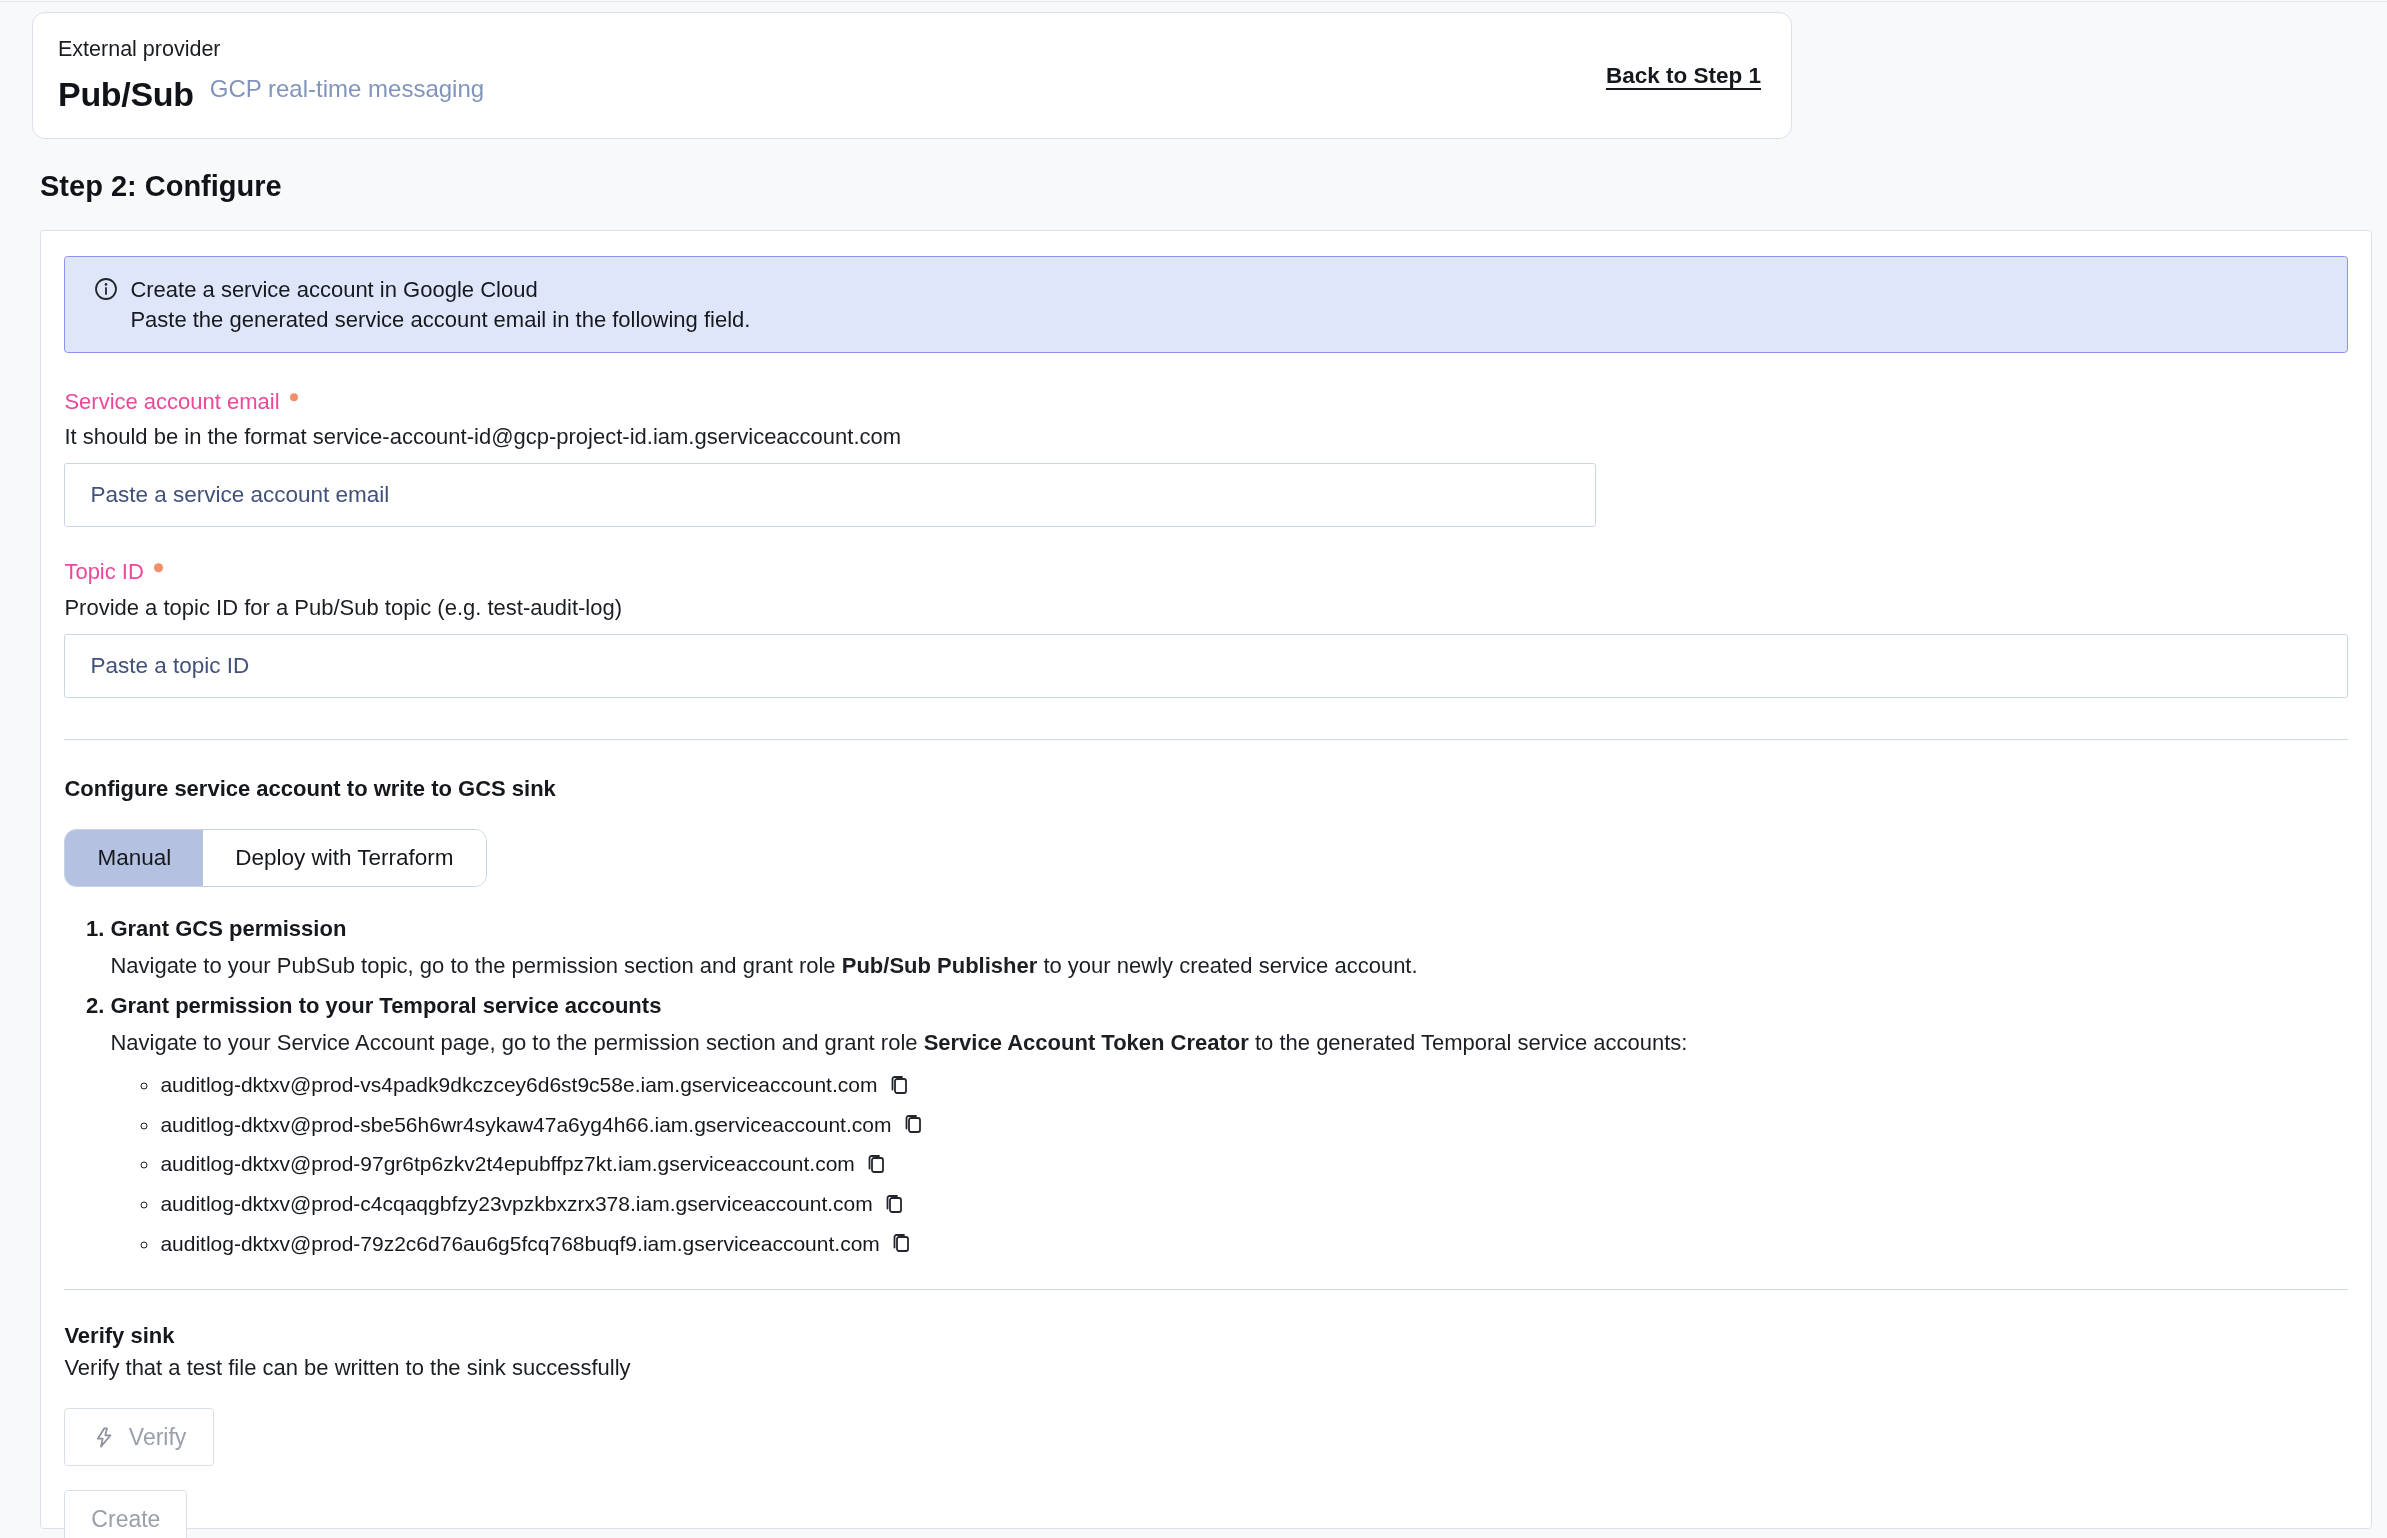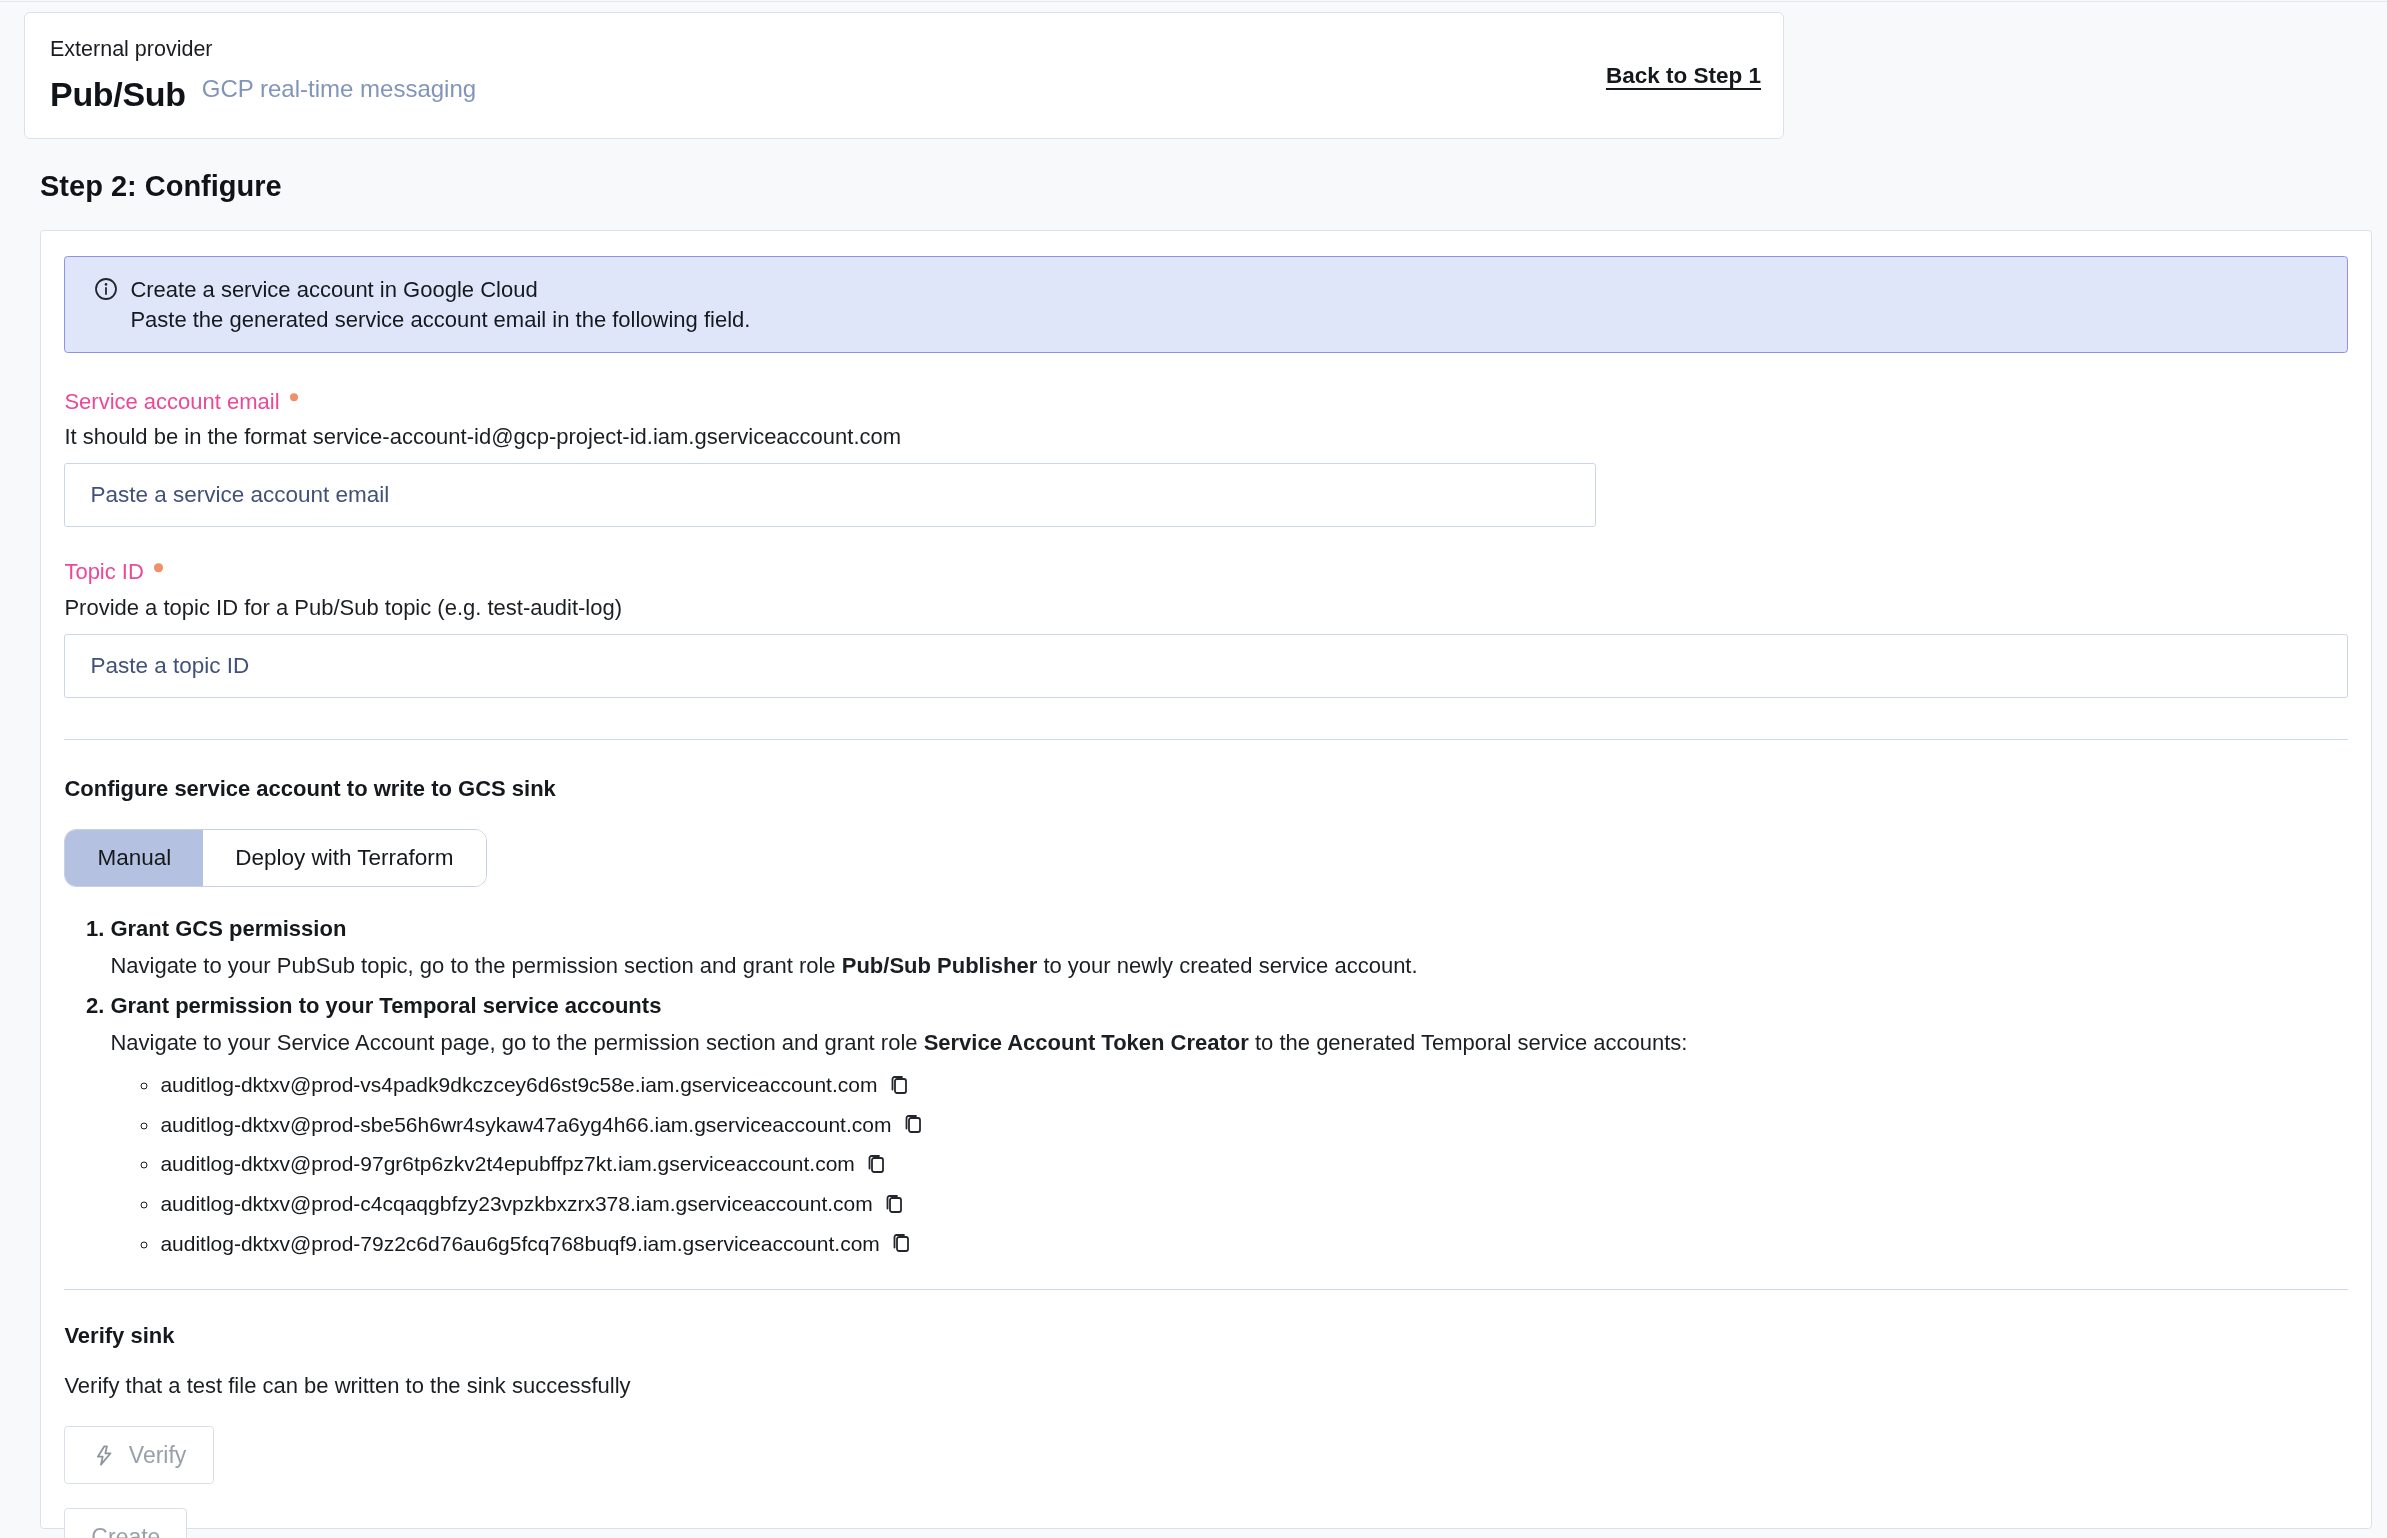--- a/index.html
+++ b/index.html
@@ -9,27 +9,27 @@
     font-family: "Liberation Sans", sans-serif;
     color: #15181d;
     position: relative;
   }
   .top-rule {
     position: absolute; top: 0.9px; left: 0; width: 100%;
     border-top: 1.9px solid #e3e6ec;
   }
   
   .provider-card {
-    position: absolute; left: 24px; top: 12px;
+    position: absolute; left: 32px; top: 12px;
     width: 1760px; height: 127px;
     background: #ffffff;
     border: 0.9px solid #dce1e9;
-    border-radius: 6px;
+    border-radius: 13px;
     display: flex; align-items: center; justify-content: space-between;
-    padding: 0 22px 0 25px;
+    padding: 0 30px 0 25px;
   }
   .provider-label { font-size: 21.5px; color: #191c21; margin-bottom: 13px; }
   .provider-row { display: flex; align-items: flex-start; gap: 16px; }
   .provider-name { font-size: 34px; font-weight: 700; color: #101317; letter-spacing: -0.3px; }
   .provider-subtitle { font-size: 24px; color: #8194ba; }
   .back-link {
     font-size: 22.5px; font-weight: 600; color: #15181d;
     text-decoration: underline; text-underline-offset: 4.7px; cursor: pointer;
     white-space: nowrap;
   }
@@ -109,21 +109,21 @@
   .step-body { font-size: 22px; font-weight: 400; line-height: 32px; margin-top: 5.6px; color: #1b1f24; }
   .step-body b { font-weight: 700; }
   ul.sa-list { margin-top: 7.5px; padding-left: 50px; font-weight: 400; }
   ul.sa-list li {
     font-size: 21px; line-height: 35px; color: #15181d; font-weight: 400;
   }
   .sa-email { margin-right: 9.4px; }
   .copy-icon { vertical-align: -4.7px; cursor: pointer; }
   
   .verify-title { margin-top: 32px; font-size: 22px; font-weight: 700; line-height: 28px; }
-  .verify-body { margin-top: 22px; font-size: 22px; line-height: 28px; color: #1b1f24; }
+  .verify-body { margin-top: 4px; font-size: 22px; line-height: 28px; color: #1b1f24; }
   .btn {
     display: inline-flex; align-items: center; justify-content: center;
     height: 58px; background: #ffffff;
     border: 0.9px solid #d9dfe9; border-radius: 3.7px;
     font-family: "Liberation Sans", sans-serif;
     font-size: 23px; color: #9aa0a9; gap: 13px;
   }
   .btn-verify { margin-top: 26px; width: 150px; }
   .btn-create { display: inline-flex; margin-top: 24px; width: 123px; }
   .btn-row { display: block; }

